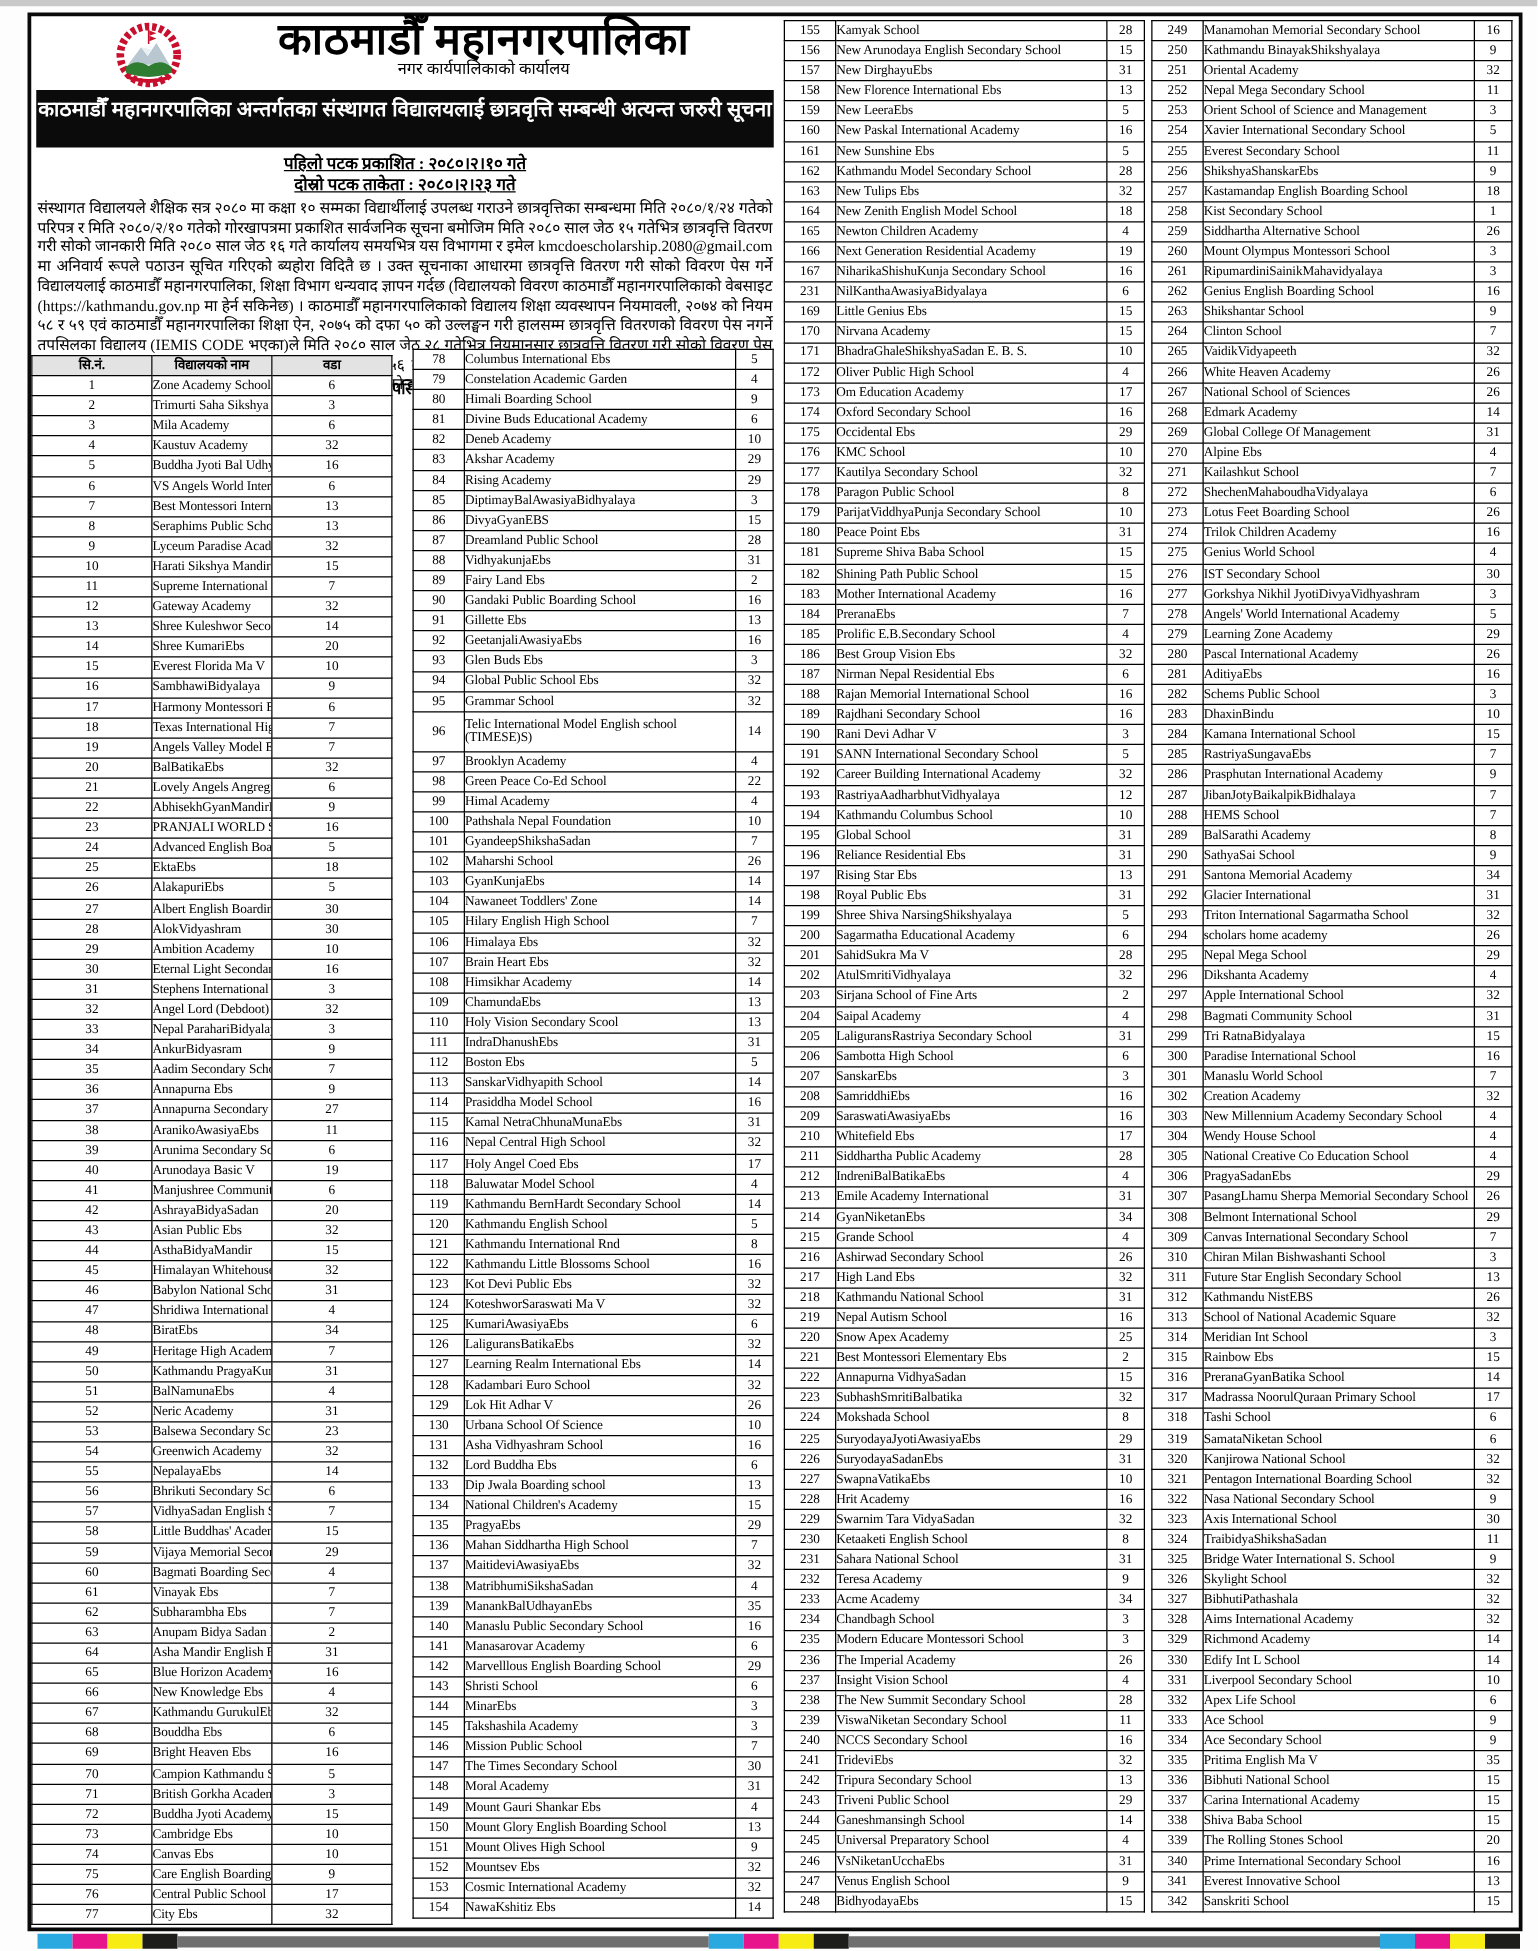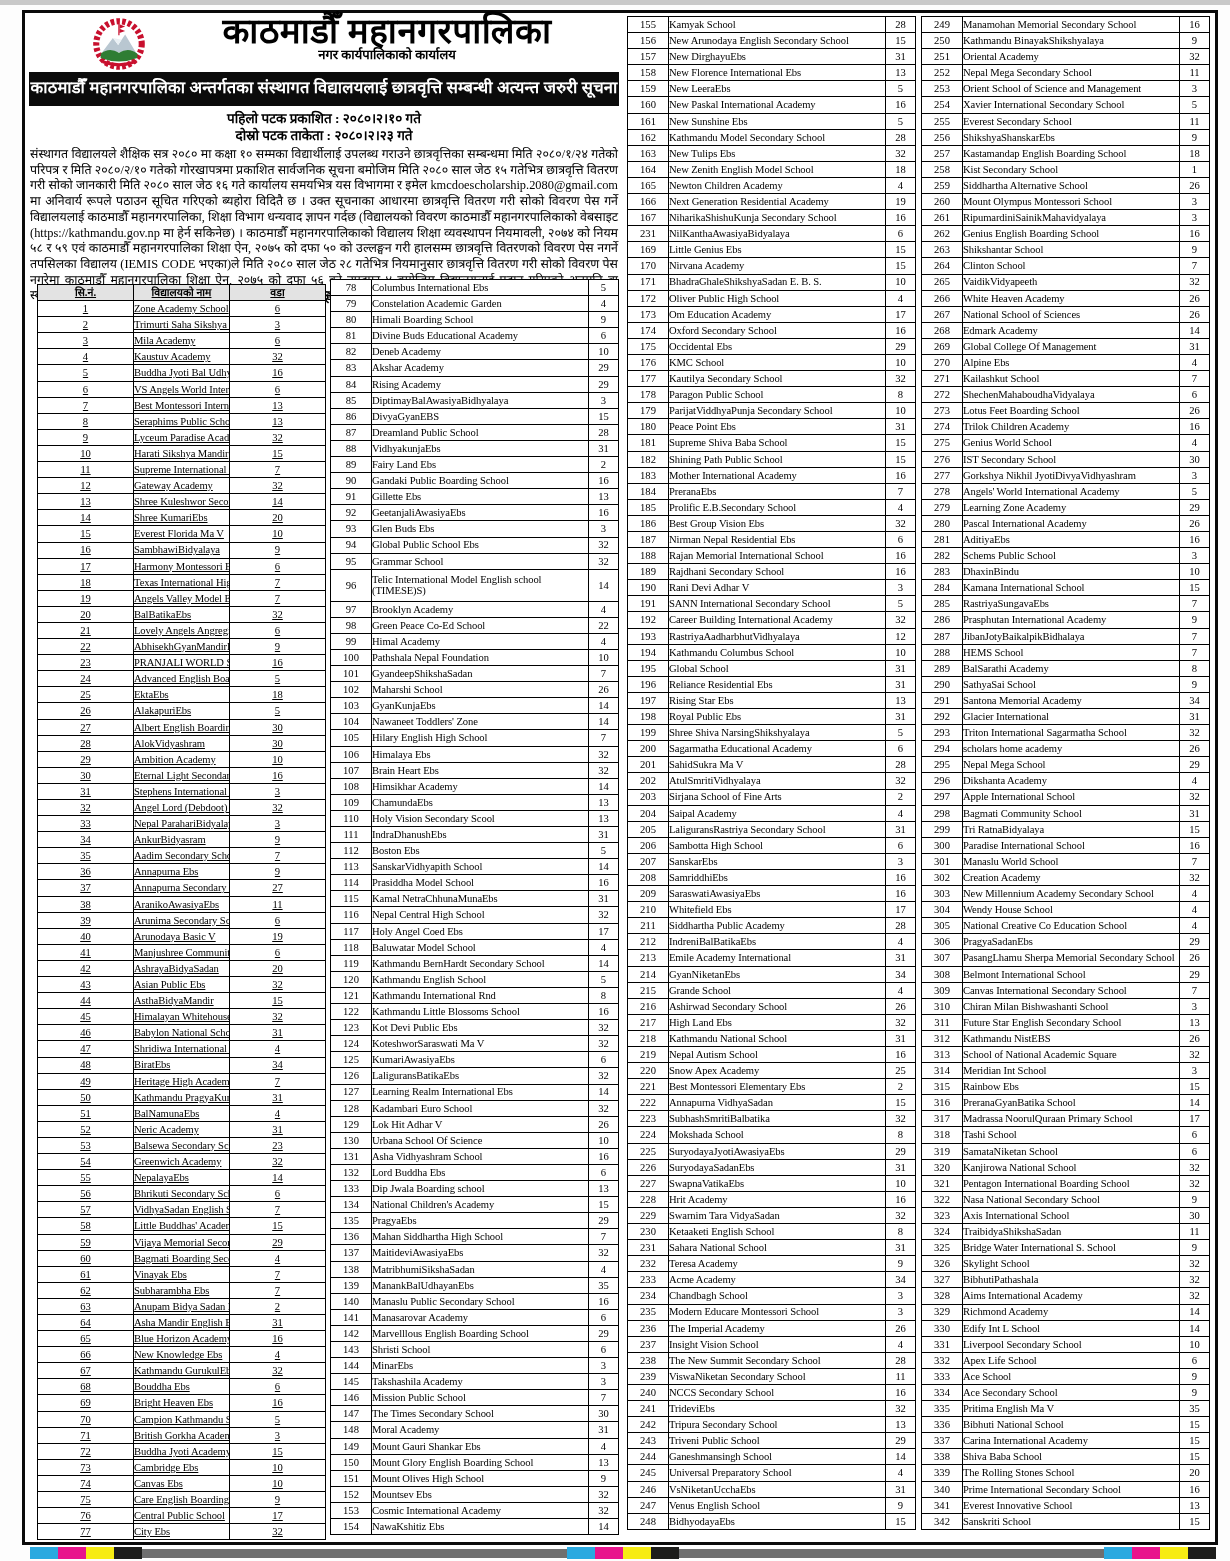--- a/index.html
+++ b/index.html
@@ -5,35 +5,35 @@
   html,body{margin:0;padding:0;background:#fdfdfd;}
   body{width:1230px;height:1561px;position:relative;font-family:"Liberation Serif","DejaVu Serif",serif;color:#000;}
   .topbar{position:absolute;top:0;left:0;width:1230px;height:5px;background:#c9c9c9;}
   .frame{position:absolute;left:22px;top:10px;width:1196px;height:1535px;border:3.5px solid #0a0a0a;box-sizing:border-box;background:#fff;}
   
   .hdr{position:absolute;left:2px;top:2px;width:594px;}
   .hdr-top{position:relative;height:54px;}
   .logo{position:absolute;left:62px;top:1px;width:60px;height:56px;}
   .title-wrap{position:absolute;left:130px;top:2px;width:460px;text-align:center;}
   .org{font-size:35px;font-weight:bold;line-height:30px;letter-spacing:.5px;}
-  .office{font-size:13px;font-weight:bold;line-height:15px;}
-  .banner{margin:3px 2px 0 2px;background:#0b0b0b;color:#fff;font-weight:bold;font-size:16.5px;text-align:center;padding:3px 0 8px 0;letter-spacing:.2px;}
-  .pubs{text-align:center;font-weight:bold;font-size:13.5px;line-height:17px;margin-top:4px;}
+  .office{font-size:13px;font-weight:normal;line-height:15px;}
+  .banner{margin:3px 2px 0 2px;background:#0b0b0b;color:#fff;font-weight:bold;font-size:16.5px;text-align:center;padding:3px 0 20px 0;letter-spacing:.2px;}
+  .pubs{text-align:center;font-weight:bold;font-size:13.5px;line-height:17px;margin-top:4px;text-decoration:underline;}
   .bodytext{margin:3px 3px 0 3px;font-size:12.4px;line-height:15.7px;text-align:justify;}
   .tapasil{font-weight:bold;font-size:13px;text-align:center;margin-top:-15px;}
   
   .tblwrap{position:absolute;}
   table.tbl{border-collapse:collapse;table-layout:fixed;width:289px;background:#fff;border:1.5px solid #000;}
   table.tbl td,table.tbl th{border:1px solid #000;height:15.1px;padding:0;font-size:10.6px;line-height:1.05;overflow:hidden;}
   td.sn{width:40px;text-align:center;}
   td.wd{width:29px;text-align:center;}
   td.nm{padding:0 2px 0 5px;white-space:nowrap;letter-spacing:-.1px;}
   td.nm.wrap{white-space:normal;height:31px;}
   th{background:#e3e3e3;font-size:11.5px;font-weight:bold;height:17px;}
-  .c1{left:12px;top:271px;text-decoration:underline;}
+  .c1{left:0;top:271px;}
   .c2{left:305px;top:266px;}
   .c3{left:602px;top:3px;border-radius:32px;}
   .c4{left:896px;top:3px;}
   
   .strip{position:absolute;left:30px;top:1547px;width:1186px;height:12px;display:flex;}
   .strip .sq{width:28px;height:12px;flex:0 0 auto;}
   .strip .bar{flex:1 1 auto;height:9px;margin-top:1.5px;background:#6f6f6f;}
 </style>
 </head>
 <body>

